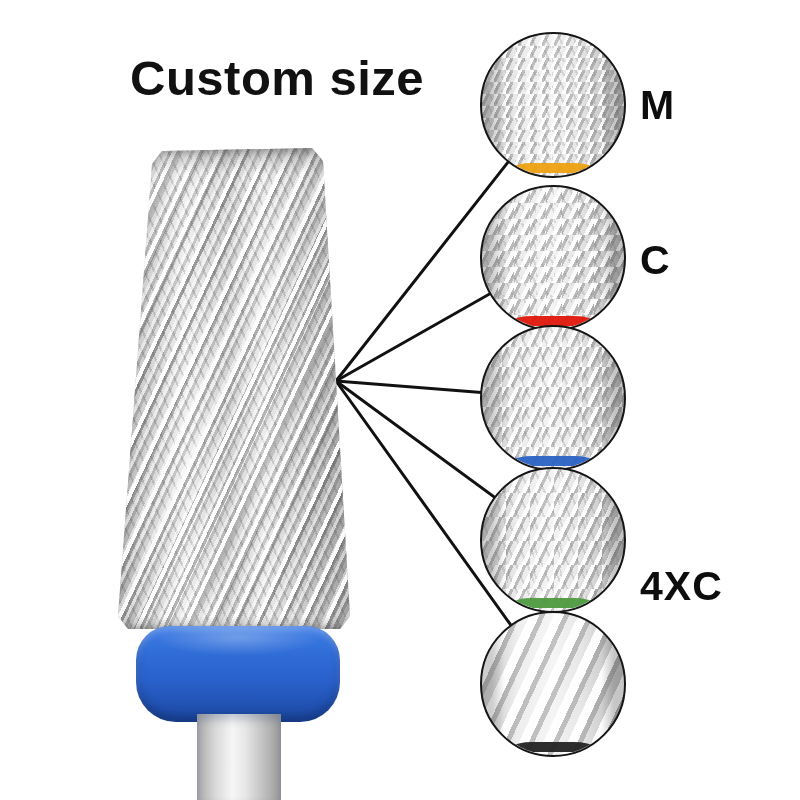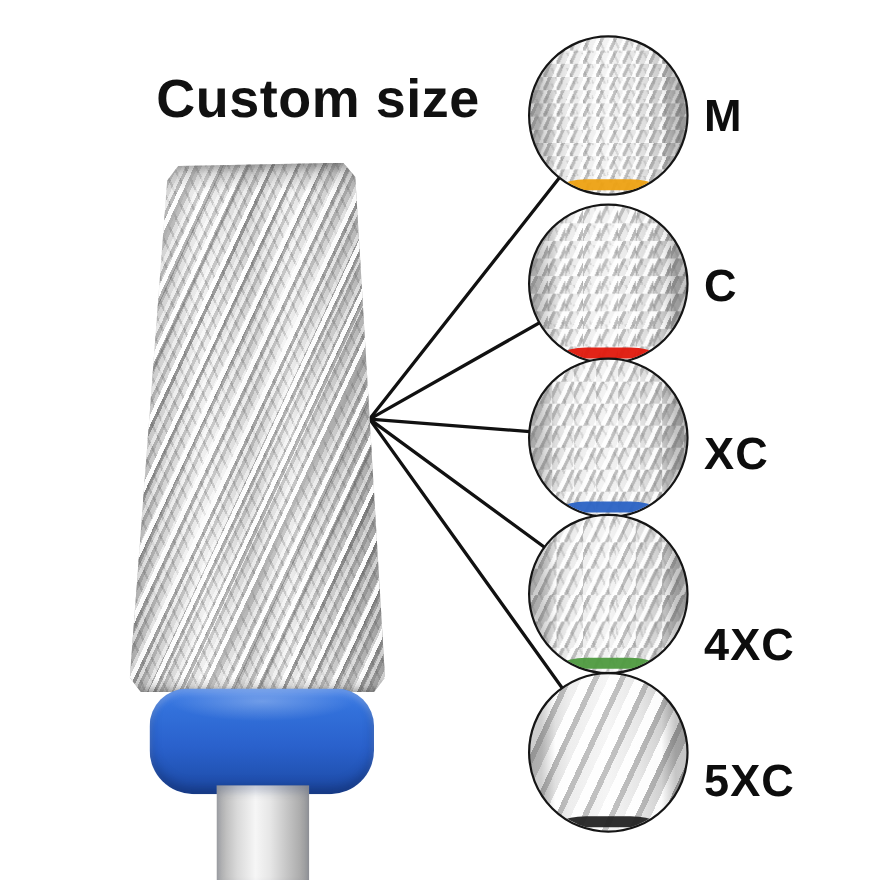--- a/index.html
+++ b/index.html
@@ -1,21 +1,21 @@
 <!DOCTYPE html>
 <html><head>
 <meta charset="utf-8">
 <style>
   html,body{margin:0;padding:0;background:#ffffff;}
   .stage{
     position:relative;width:800px;height:800px;background:#ffffff;
     overflow:hidden;font-family:"Liberation Sans",sans-serif;
   }
   .title{
-    position:absolute;left:126px;top:46px;margin:16px;
+    position:absolute;left:126px;top:46px;margin:4px;
     font-size:49px;font-weight:700;letter-spacing:0.5px;color:#111;
   }
   
   .lines{position:absolute;left:0;top:0;z-index:1;}
   
   .bit{position:absolute;left:0;top:0;width:800px;height:800px;z-index:2;pointer-events:none;}
   .barrel{
     position:absolute;left:112px;top:148px;width:244px;height:482px;
     clip-path:polygon(40px 16px,50px 3px,200px 0px,211px 13px,238px 468px,228px 481px,16px 481px,6px 468px);
     background:
@@ -97,25 +97,23 @@
   <p class="grit-label" style="top:83px;">M</p>
 
   <div class="detail g2" style="left:480px;top:185px;">
     <div class="band" style="background: rgb(224, 24, 12);"></div>
   </div>
   <p class="grit-label" style="top:238px;">C</p>
 
   <div class="detail g3" style="left:480px;top:325px;">
     <div class="band" style="background: rgb(42, 98, 196);"></div>
   </div>
-  <p class="grit-label" style="top:390px;">XC</p>
 
   <div class="detail g4" style="left:480px;top:467px;">
     <div class="band" style="background: rgb(78, 154, 63);"></div>
   </div>
   <p class="grit-label" style="top:540px;margin-top:24px;">4XC</p>
 
   <div class="detail g5" style="left:480px;top:611px;">
     <div class="band" style="background: rgb(35, 35, 35);"></div>
   </div>
-  <p class="grit-label" style="top:688px;">5XC</p>
 
 </div>
 
 </body></html>

